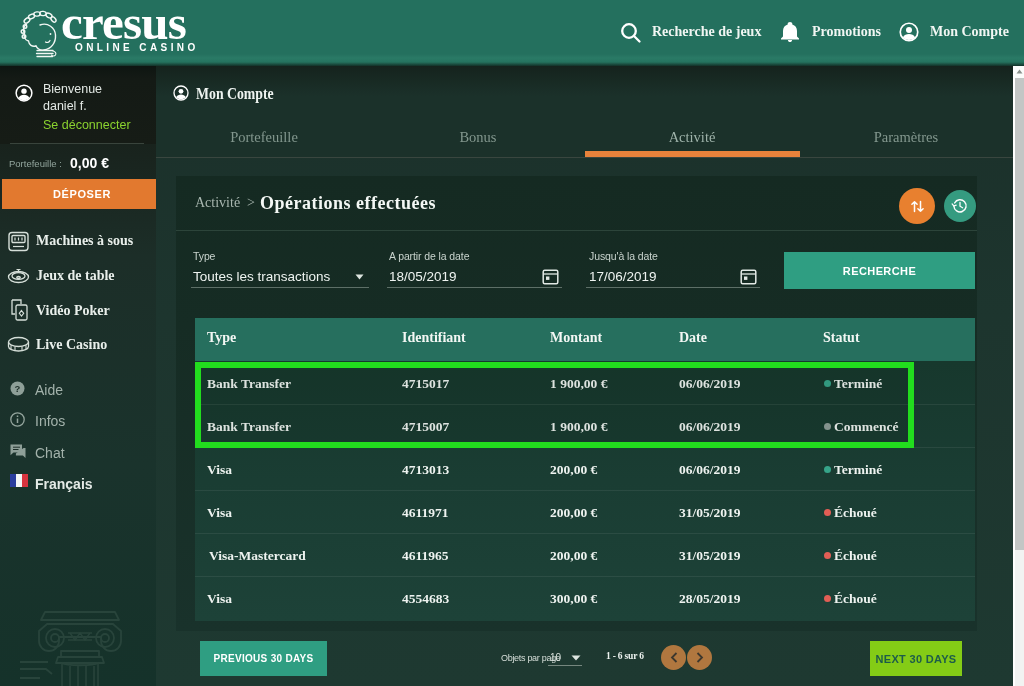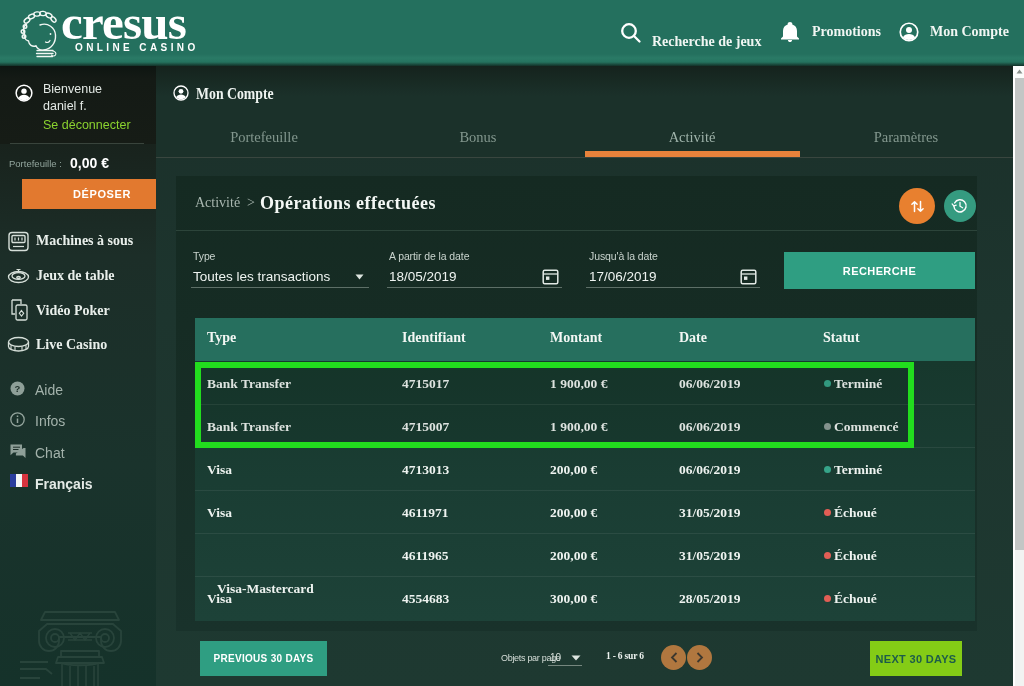--- a/index.html
+++ b/index.html
@@ -86,21 +86,21 @@
   <path d="M38 33.5 C37 35.5 35 36 33.5 35" stroke-width="1.2"></path>
   <path d="M25 43.5 L41 43.5 M24.5 46.5 L41 46.5 M25 49.5 L40.5 49.5" stroke-width="1.3"></path>
   <path d="M41 44 C43.5 44.5 44.5 46.5 43.5 48 C42.5 49.5 40 49.3 39.5 48" stroke-width="1.1"></path>
 </svg>
 <div id="logo-text">cresus</div>
 <div id="logo-sub">ONLINE&nbsp;CASINO</div>
 <svg class="abs" style="left:620px;top:22px;" width="22" height="22" viewBox="0 0 22 22" fill="none" stroke="#fff" stroke-width="2.3" stroke-linecap="round">
   <circle cx="9" cy="9" r="6.8"></circle>
     <line x1="14" y1="14" x2="19.5" y2="19.5"></line>
 </svg>
-<div class="nav-item" style="left:652px;margin-top:10px;">Recherche de jeux</div>
+<div class="nav-item" style="left:652px;">Recherche de jeux</div>
 <svg class="abs" style="left:781px;top:22px;" width="18" height="20" viewBox="0 0 18 20" fill="#fff">
   <path d="M9 20 c1.15 0 2.1-.95 2.1-2.1 H6.9 C6.9 19.05 7.85 20 9 20z M16 14.5 V9 c0-3.2-1.7-5.9-4.7-6.6 V1.7 C11.3.75 10.3 0 9 0 S6.7.75 6.7 1.7 v.7 C3.7 3.1 2 5.8 2 9 v5.5 L0 16.5 v.9 h18 v-.9 z"></path>
 </svg>
 <div class="nav-item" style="left:812px;">Promotions</div>
 <svg class="abs" style="left:899px;top:22px;" width="20" height="20" viewBox="0 0 24 24" fill="none">
   <circle cx="12" cy="12" r="10.5" stroke="#fff" stroke-width="2"></circle>
   <circle cx="12" cy="9.5" r="3.6" fill="#fff"></circle>
   <path d="M4.6 18.5 C6.2 15.6 9 14.4 12 14.4 s5.8 1.2 7.4 4.1 a 10.5 10.5 0 0 1 -14.8 0z" fill="#fff"></path>
 </svg>
 <div class="nav-item" style="left:930px;">Mon Compte</div>
@@ -111,21 +111,21 @@
 <svg class="abs" style="left:15px;top:84px;" width="18" height="18" viewBox="0 0 24 24" fill="none">
   <circle cx="12" cy="12" r="10.5" stroke="#fff" stroke-width="2"></circle>
   <circle cx="12" cy="9.5" r="3.6" fill="#fff"></circle>
   <path d="M4.6 18.5 C6.2 15.6 9 14.4 12 14.4 s5.8 1.2 7.4 4.1 a 10.5 10.5 0 0 1 -14.8 0z" fill="#fff"></path>
 </svg>
 <div class="abs" style="left:43px;top:82px;color:#e2e8e4;font-size:12.5px;">Bienvenue</div>
 <div class="abs" style="left:43px;top:99px;color:#e2e8e4;font-size:12.5px;">daniel f.</div>
 <div class="abs" style="left:43px;top:118px;color:#8bd32f;font-size:12.5px;">Se déconnecter</div>
 <div class="abs" style="left:9px;top:158px;color:#93a69e;font-size:9.5px;">Portefeuille&nbsp;:</div>
 <div class="abs" style="left:70px;top:155px;color:#fff;font-weight:bold;font-size:14px;">0,00 €</div>
-<div class="abs" style="left:22px;top:179px;width:160px;height:30px;background:#e2792f;color:#fff;font-weight:bold;font-size:11px;letter-spacing:0.6px;display:flex;align-items:center;justify-content:center;">DÉPOSER</div>
+<div class="abs" style="left:2px;top:179px;width:160px;height:30px;background:#e2792f;color:#fff;font-weight:bold;font-size:11px;letter-spacing:0.6px;display:flex;align-items:center;justify-content:center;">DÉPOSER</div>
 <svg class="abs" style="left:8px;top:231px;" width="21" height="21" viewBox="0 0 21 21" fill="none" stroke="#d6dfd9" stroke-width="1.4">
   <rect x="1" y="1.5" width="19" height="18" rx="3"></rect>
   <rect x="4" y="4.5" width="13" height="7" rx="1"></rect>
   <path d="M7 6.5 v3 M10.5 6.5 v3 M14 6.5 v3" stroke-width="1.2"></path>
   <path d="M5 15.5 h11" stroke-width="1.2"></path>
 </svg>
 <div class="sb-menu" style="top:233px;">Machines à sous</div>
 <svg class="abs" style="left:7px;top:267px;" width="23" height="19" viewBox="0 0 23 19" fill="none" stroke="#d6dfd9" stroke-width="1.3">
   <ellipse cx="11.5" cy="10" rx="10" ry="5.5"></ellipse>
   <ellipse cx="11.5" cy="9" rx="6.5" ry="3.4"></ellipse>
@@ -273,21 +273,21 @@
 <div class="dot" style="left:824px;top:466px;background:#36a489;"></div>
 <div class="cell" style="left:834px;top:462px;">Terminé</div>
 
 <div class="cell" style="left:207px;top:505px;">Visa</div>
 <div class="cell" style="left:402px;top:505px;">4611971</div>
 <div class="cell" style="left:550px;top:505px;">200,00 €</div>
 <div class="cell" style="left:679px;top:505px;">31/05/2019</div>
 <div class="dot" style="left:824px;top:509px;background:#e25e55;"></div>
 <div class="cell" style="left:834px;top:505px;">Échoué</div>
 
-<div class="cell" style="left:217px;top:548px;margin-top:33px;">Visa-Mastercard</div>
+<div class="cell" style="left:209px;top:548px;">Visa-Mastercard</div>
 <div class="cell" style="left:402px;top:548px;">4611965</div>
 <div class="cell" style="left:550px;top:548px;">200,00 €</div>
 <div class="cell" style="left:679px;top:548px;">31/05/2019</div>
 <div class="dot" style="left:824px;top:552px;background:#e25e55;"></div>
 <div class="cell" style="left:834px;top:548px;">Échoué</div>
 
 <div class="cell" style="left:207px;top:591px;">Visa</div>
 <div class="cell" style="left:402px;top:591px;">4554683</div>
 <div class="cell" style="left:550px;top:591px;">300,00 €</div>
 <div class="cell" style="left:679px;top:591px;">28/05/2019</div>

